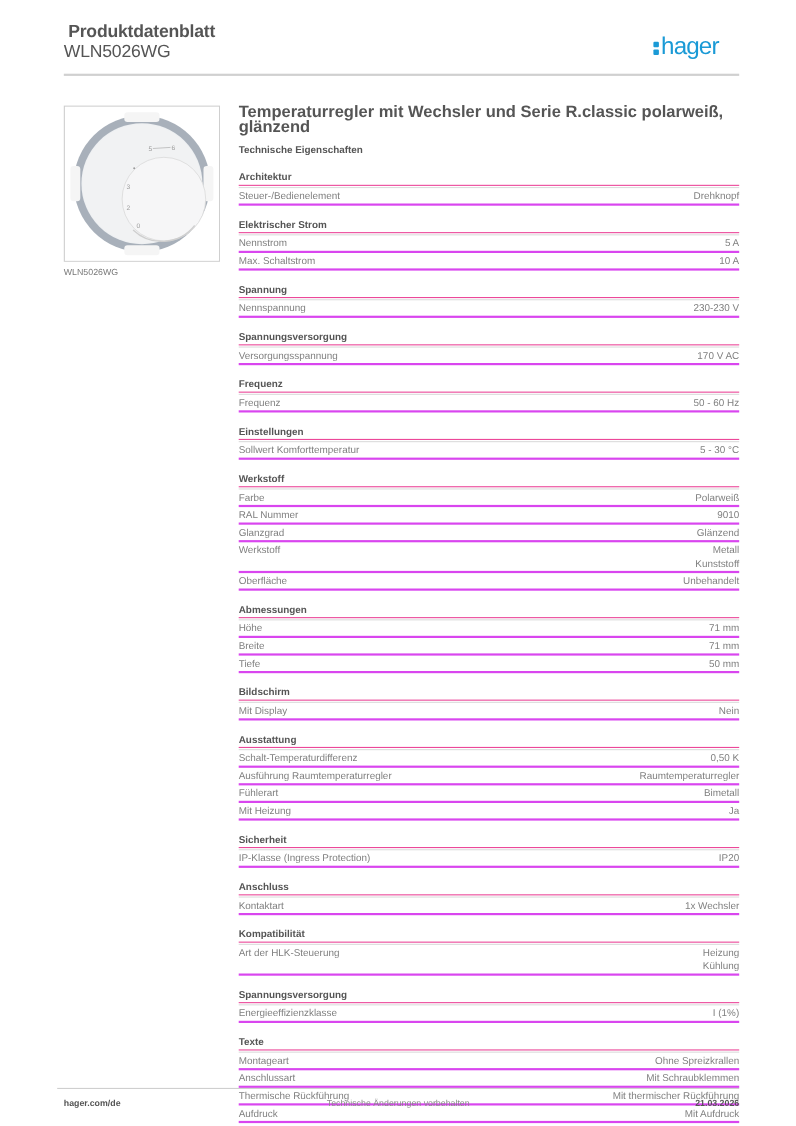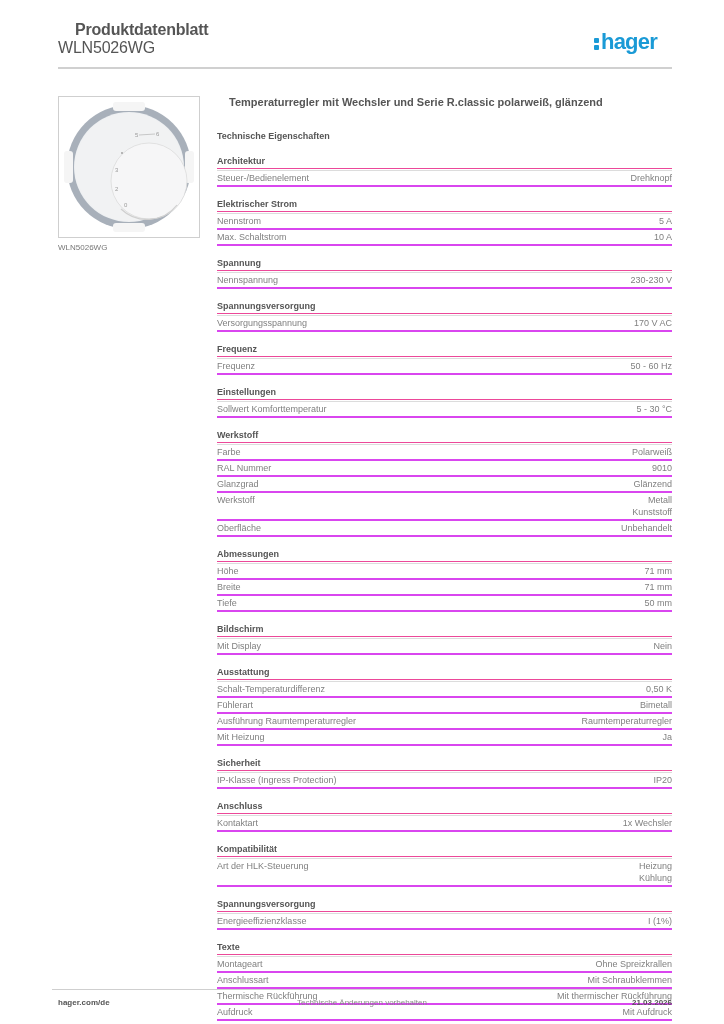--- a/index.html
+++ b/index.html
@@ -1,29 +1,29 @@
 <!DOCTYPE html>
 <html><head>
 <meta charset="utf-8">
 <style>
   html, body { margin:0; padding:0; background:#ffffff; }
   body { width:724px; height:1024px; position:relative; overflow:hidden;
          font-family:"Liberation Sans", "DejaVu Sans", sans-serif; color:#555; }
-  .hdr-title { position:absolute; left:75px; top:21px; font-size:16px; font-weight:bold; color:#555; letter-spacing:-0.2px; }
+  .hdr-title { position:absolute; left:62px; top:21px; font-size:16px; font-weight:bold; color:#555; letter-spacing:-0.2px; }
   .hdr-sub { position:absolute; left:58px; top:39px; font-size:16px; color:#555; letter-spacing:-0.2px; }
-  .logo { position:absolute; left:594px; top:29px; font-size:22px; font-weight:bold; color:#1a9ad6; letter-spacing:-0.8px; }
+  .logo { position:absolute; left:594px; top:29px; font-size:22px; font-weight:normal; color:#1a9ad6; letter-spacing:-0.8px; }
   .logo .dots { display:inline-block; width:5px; position:relative; margin-right:2px; height:16px; vertical-align:-1px; }
   .logo .dots i { position:absolute; left:0; width:5px; height:5px; background:#1a9ad6; border-radius:1px; }
   .hdr-rule { position:absolute; left:58px; top:67px; width:614px; height:2px; background:#d0d0d0; }
 
   .imgbox { position:absolute; left:58px; top:96px; width:142px; height:142px; border:1px solid #cfcfcf; box-sizing:border-box; background:#fff; }
   .caption { position:absolute; left:58px; top:243px; font-size:8px; color:#777; }
 
   .content { position:absolute; left:217px; top:95px; width:455px; }
-  .prod-name { font-size:11px; font-weight:bold; color:#555; height:14px; line-height:14px;margin-left:12px; }
+  .prod-name { font-size:15px; font-weight:bold; color:#555; height:14px; line-height:14px; }
   .tech-title { font-size:9px; font-weight:bold; color:#555; margin-top:20px; height:14px; line-height:14px; }
   .section { margin-top:11px; }
   .sec-head { font-size:9px; font-weight:bold; color:#555; height:12px; line-height:12px; border-bottom:1px solid #ec4899; padding-bottom:1px; position:relative; }
   .sec-head::after { content:""; position:absolute; left:0; right:0; bottom:-3px; height:1px; background:#dcdcdc; }
   .rows { margin-top:2px; }
   .row { display:flex; justify-content:space-between; font-size:9px; color:#808080; line-height:12px; padding:1px 0 1px 0; border-bottom:2px solid #d946ef; }
   .row .val { text-align:right; }
   .row .val div { line-height:12px; }
 
   .ftr-rule { position:absolute; left:52px; top:989px; width:620px; height:1px; background:#cfcfcf; }
@@ -216,29 +216,29 @@
       <div class="section">
         <div class="sec-head">Ausstattung</div>
         <div class="rows">
           <div class="row">
             <div class="lbl">Schalt-Temperaturdifferenz</div>
             <div class="val">
               <div>0,50 K</div>
             </div>
           </div>
           <div class="row">
+            <div class="lbl">Ausführung Raumtemperaturregler</div>
+            <div class="val">
+              <div>Raumtemperaturregler</div>
+            </div>
+          </div>
+          <div class="row">
             <div class="lbl">Fühlerart</div>
             <div class="val">
               <div>Bimetall</div>
-            </div>
-          </div>
-          <div class="row">
-            <div class="lbl">Ausführung Raumtemperaturregler</div>
-            <div class="val">
-              <div>Raumtemperaturregler</div>
             </div>
           </div>
           <div class="row">
             <div class="lbl">Mit Heizung</div>
             <div class="val">
               <div>Ja</div>
             </div>
           </div>
         </div>
       </div>

